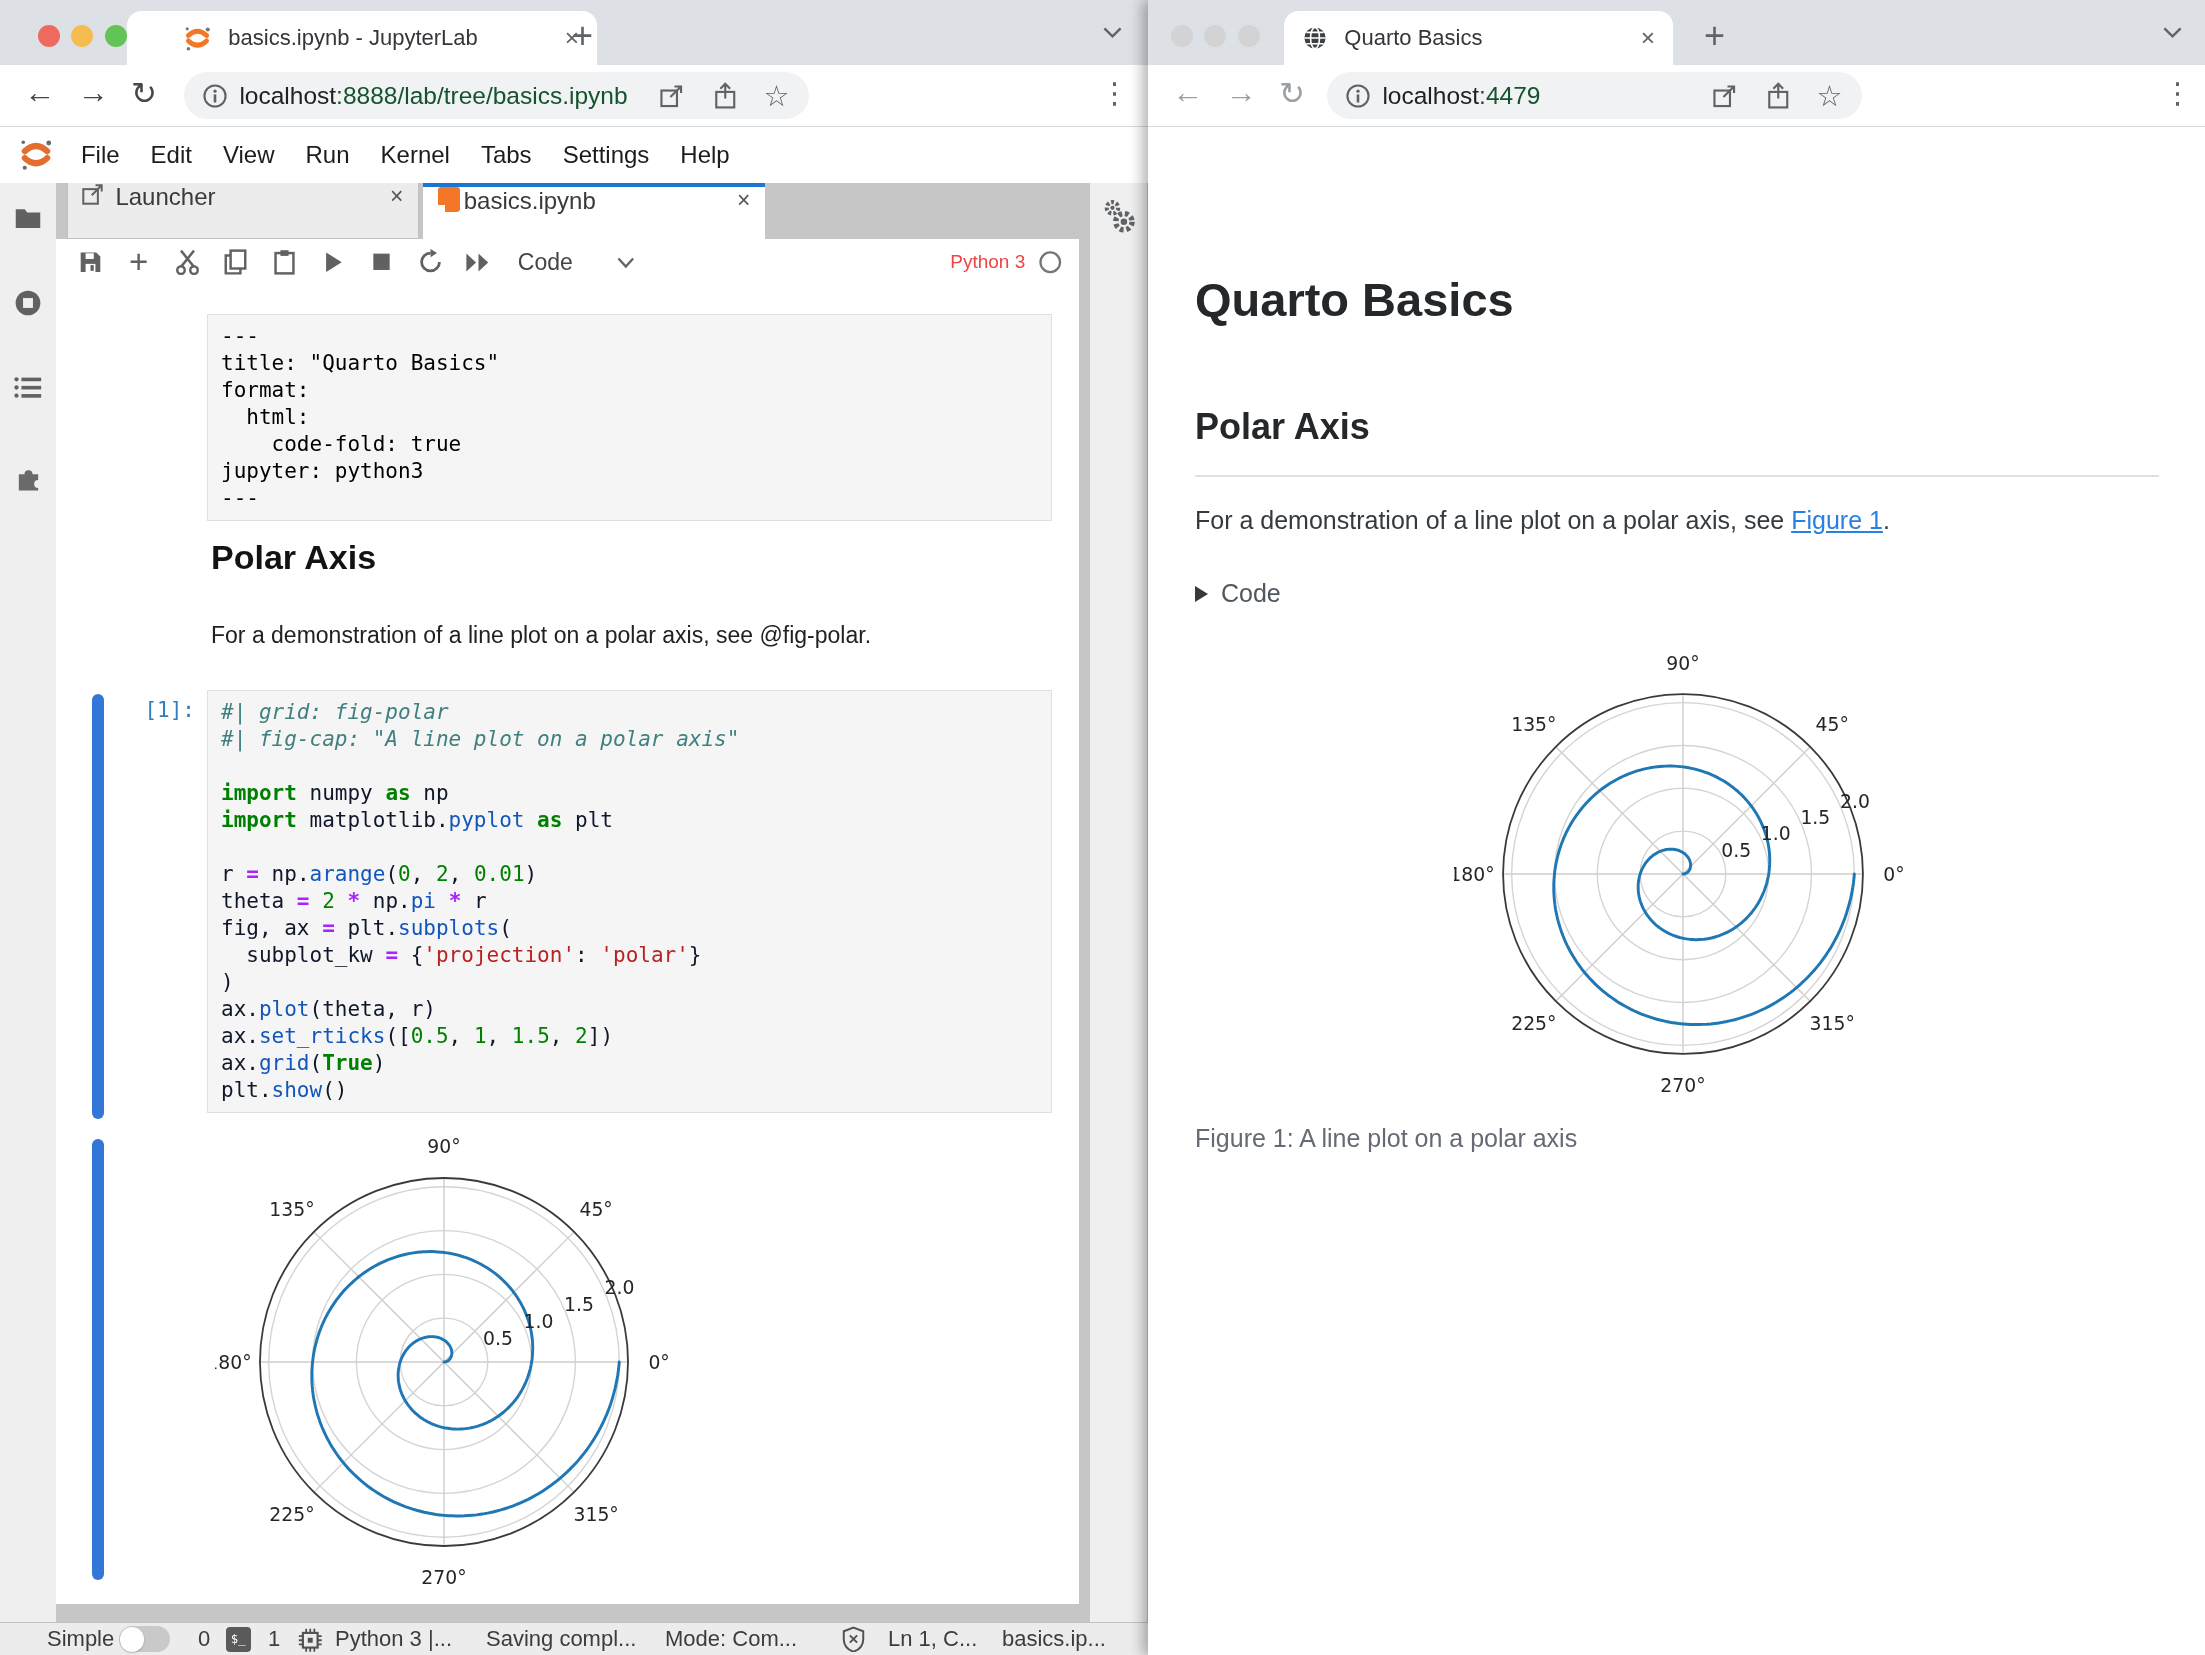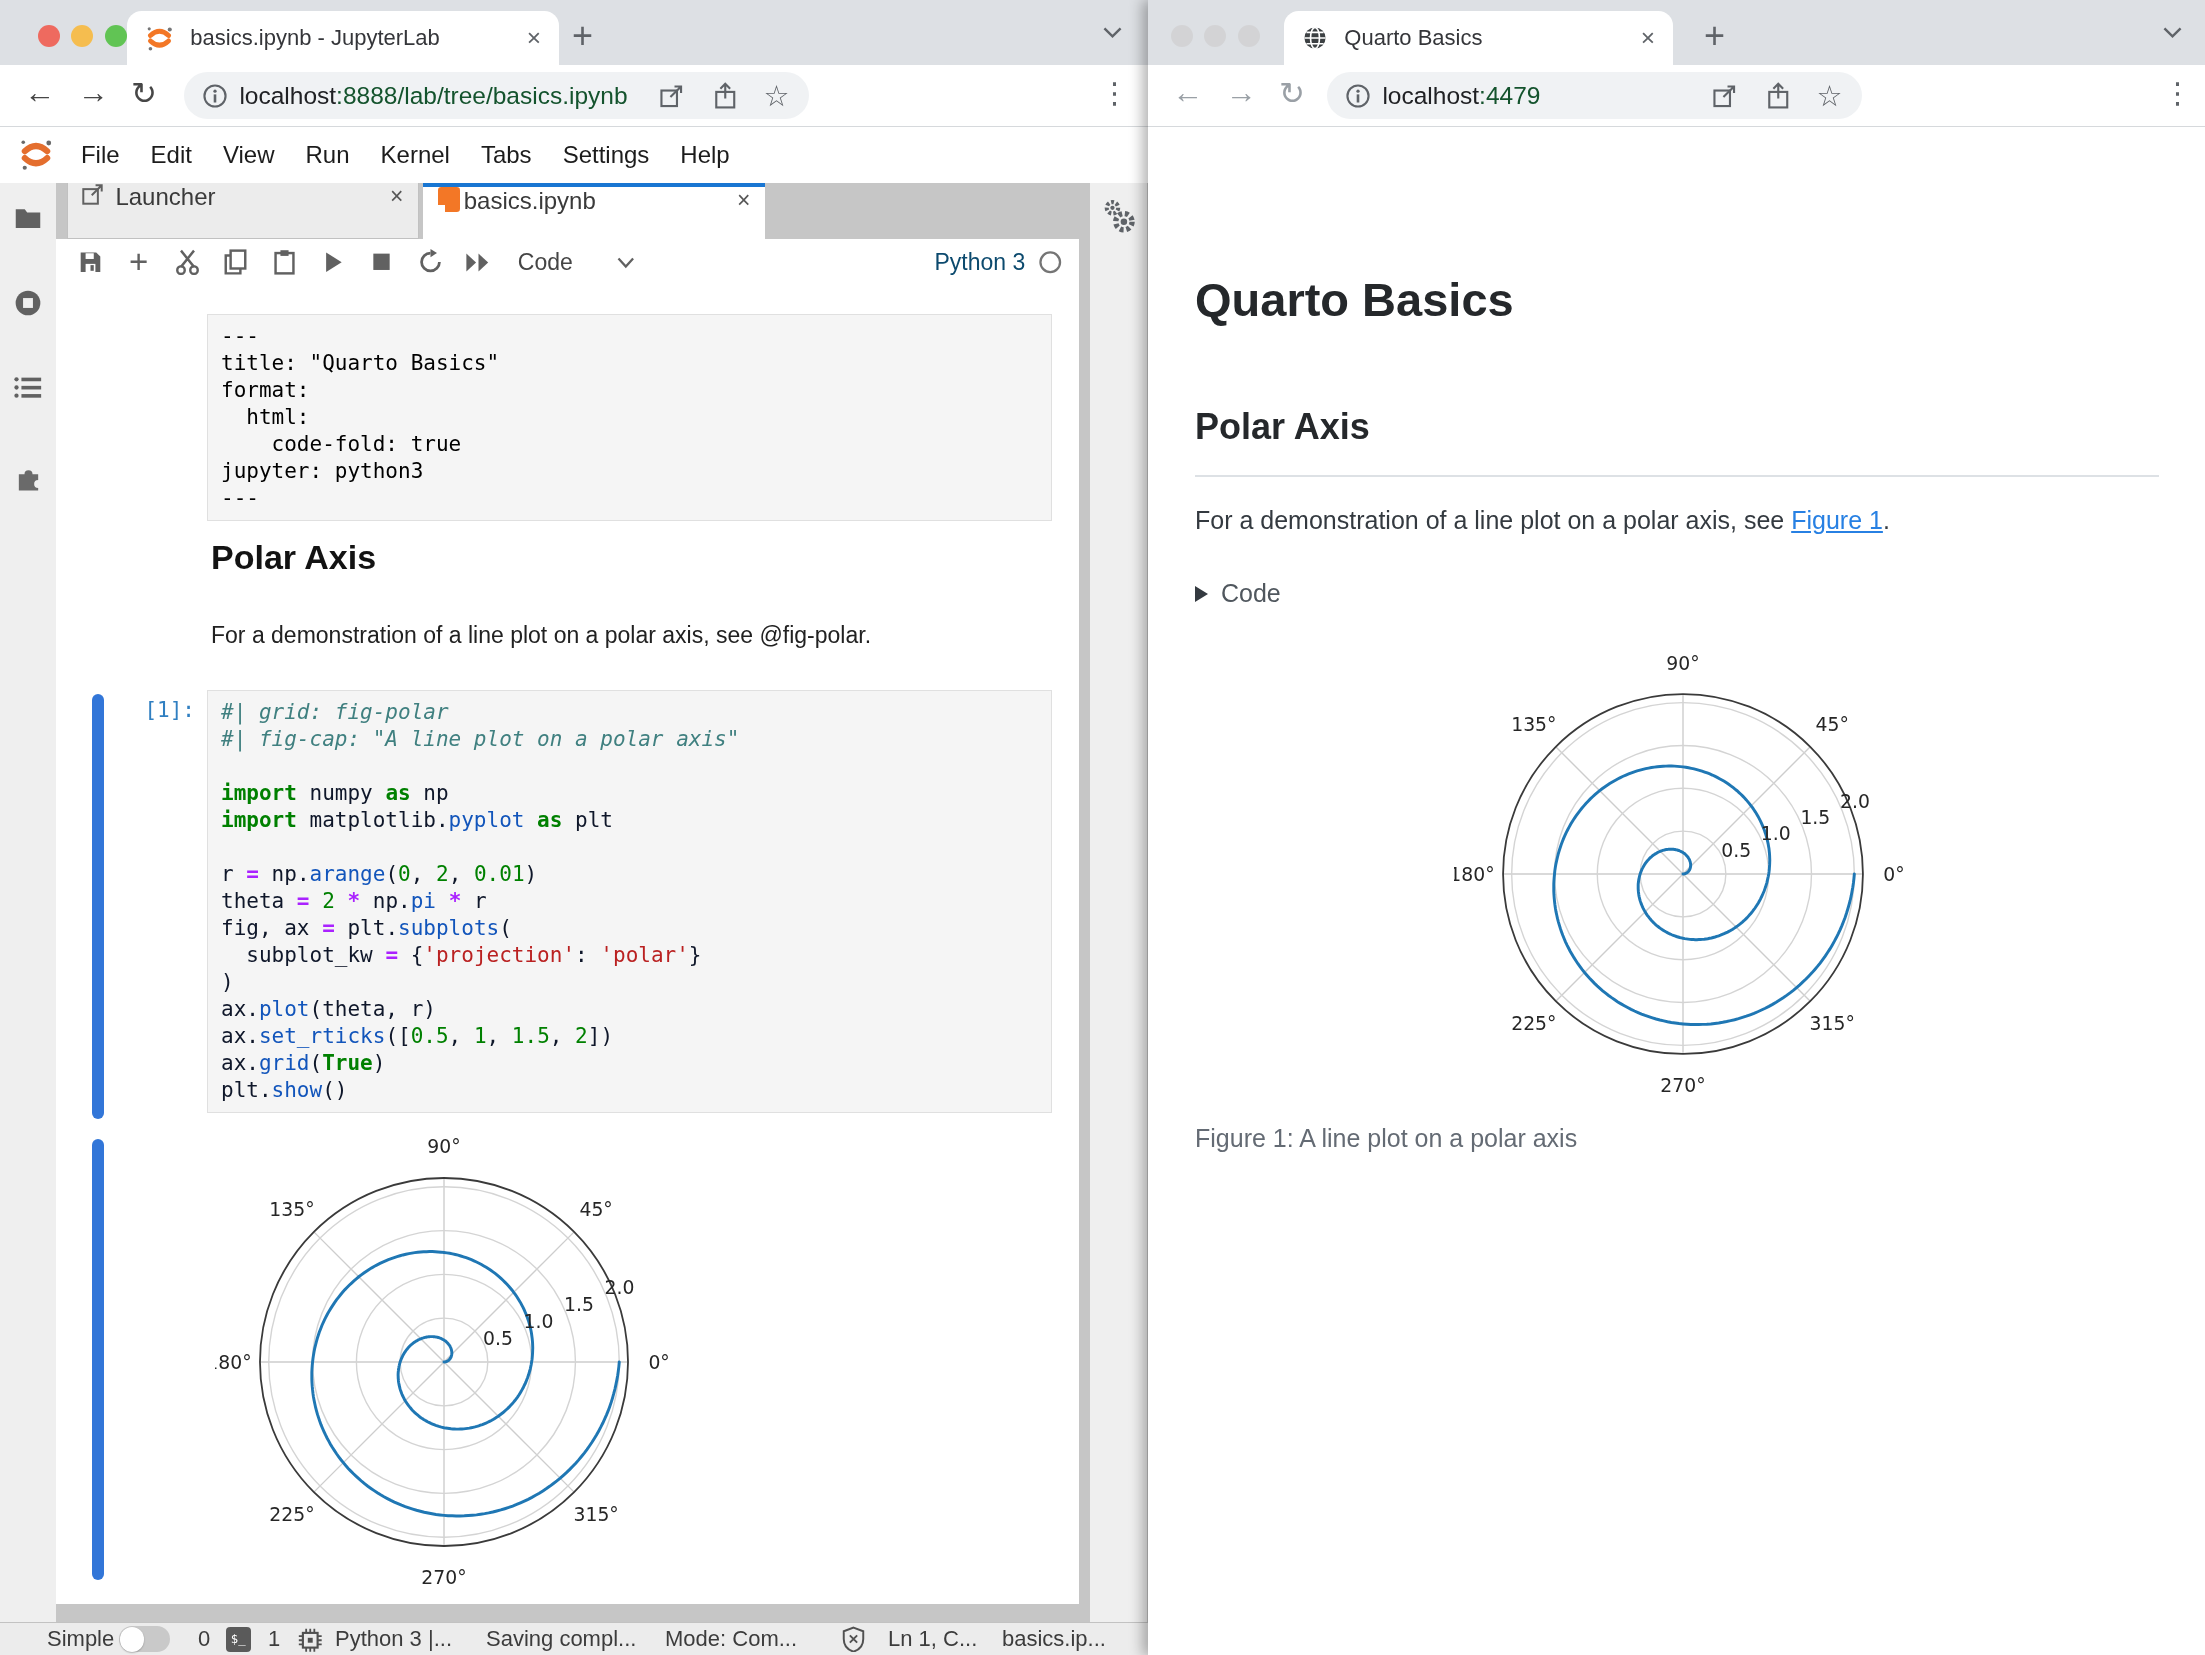--- a/index.html
+++ b/index.html
@@ -35,21 +35,21 @@
   #jlab-rightstrip{position:absolute;top:0;left:1090px;width:57px;bottom:0;background:#efefef;}
   .jtab{position:absolute;top:0;height:56px;display:flex;font-size:24px;color:#3a3a3a;box-sizing:border-box;}
   #tab-launcher{left:67px;width:352px;background:#ececec;border:0.8px solid #c1c1c1;border-top:none;}
   #tab-notebook{left:423px;width:342px;background:#fff;border-top:4.9px solid #1976d2;}
   .jtab .x{margin-left:auto;margin-right:14.7px;font-size:23px;color:#575757;}
   #nb-toolbar{position:absolute;top:56px;left:56px;width:1023px;height:46px;background:#fff;border-bottom:0.8px solid #e0e0e0;
               display:flex;align-items:center;}
   #nb-toolbar .tbi{margin-left:19.6px;width:29px;display:flex;justify-content:center;}
   #nb-toolbar .mode{margin-left:24.5px;font-size:23px;color:#454545;}
   #nb-toolbar .chev{margin-left:43px;}
-  #nb-toolbar .kernel{margin-left:auto;font-size:23px;color:#0c4a6e;}
+  #nb-toolbar .kernel{margin-left:auto;font-size:19px;color:#ef4444;}
   #nb-toolbar .kcirc{margin:0 16.3px 0 13px;}
   #notebook{position:absolute;top:102px;left:56px;width:1023px;height:1319px;background:#fff;overflow:hidden;}
   .cellbox{position:absolute;left:151px;width:845px;background:#f5f5f5;border:0.8px solid #e0e0e0;box-sizing:border-box;
            padding:8.2px 13px;font-family:"DejaVu Sans Mono",monospace;font-size:21px;line-height:27px;color:#000;}
   .cl{white-space:pre;}
   .tk-cm{color:#408080;font-style:italic}.tk-kw{color:#008000;font-weight:bold}
   .tk-pr{color:#1255bb}.tk-op{color:#aa22ff;font-weight:bold}.tk-nu{color:#008000}.tk-st{color:#ba2121}.tk-pl{color:#0f172a}
   #nb-heading{position:absolute;left:155px;top:253px;font-size:34px;font-weight:bold;color:#131313;}
   #nb-para{position:absolute;left:155px;top:337px;font-size:23px;color:#212121;}
   #nb-prompt{position:absolute;left:33px;top:413px;width:106px;text-align:right;
@@ -79,21 +79,21 @@
 </head>
 <body>
 
 <div id="win-left" class="abs" style="left:0;top:0;width:1148px;height:1656px;">
   <div class="tabstrip">
     <div class="lights">
       <div class="light" style="background:#ee6a5f"></div>
       <div class="light" style="background:#f5bd4f"></div>
       <div class="light" style="background:#61c454"></div>
     </div>
-    <div class="chrome-tab" style="left:127px;width:432px;">
+    <div class="chrome-tab" style="left:127px;width:432px;padding-left:38px;">
       <svg style="margin-left:18px" width="29" height="29" viewBox="0 0 48 48">
         <path d="M9 19 Q24 5 39 19" stroke="#f37726" stroke-width="8" fill="none" stroke-linecap="round"></path>
         <path d="M9 28 Q24 42 39 28" stroke="#f37726" stroke-width="8" fill="none" stroke-linecap="round"></path>
         <circle cx="7" cy="8" r="2.6" fill="#767677"></circle>
           <circle cx="41" cy="9" r="3.4" fill="#767677"></circle>
           <circle cx="9" cy="41" r="3" fill="#767677"></circle>
       </svg>
       <span class="tab-title">basics.ipynb - JupyterLab</span>
       <span class="tab-x">×</span>
     </div>

